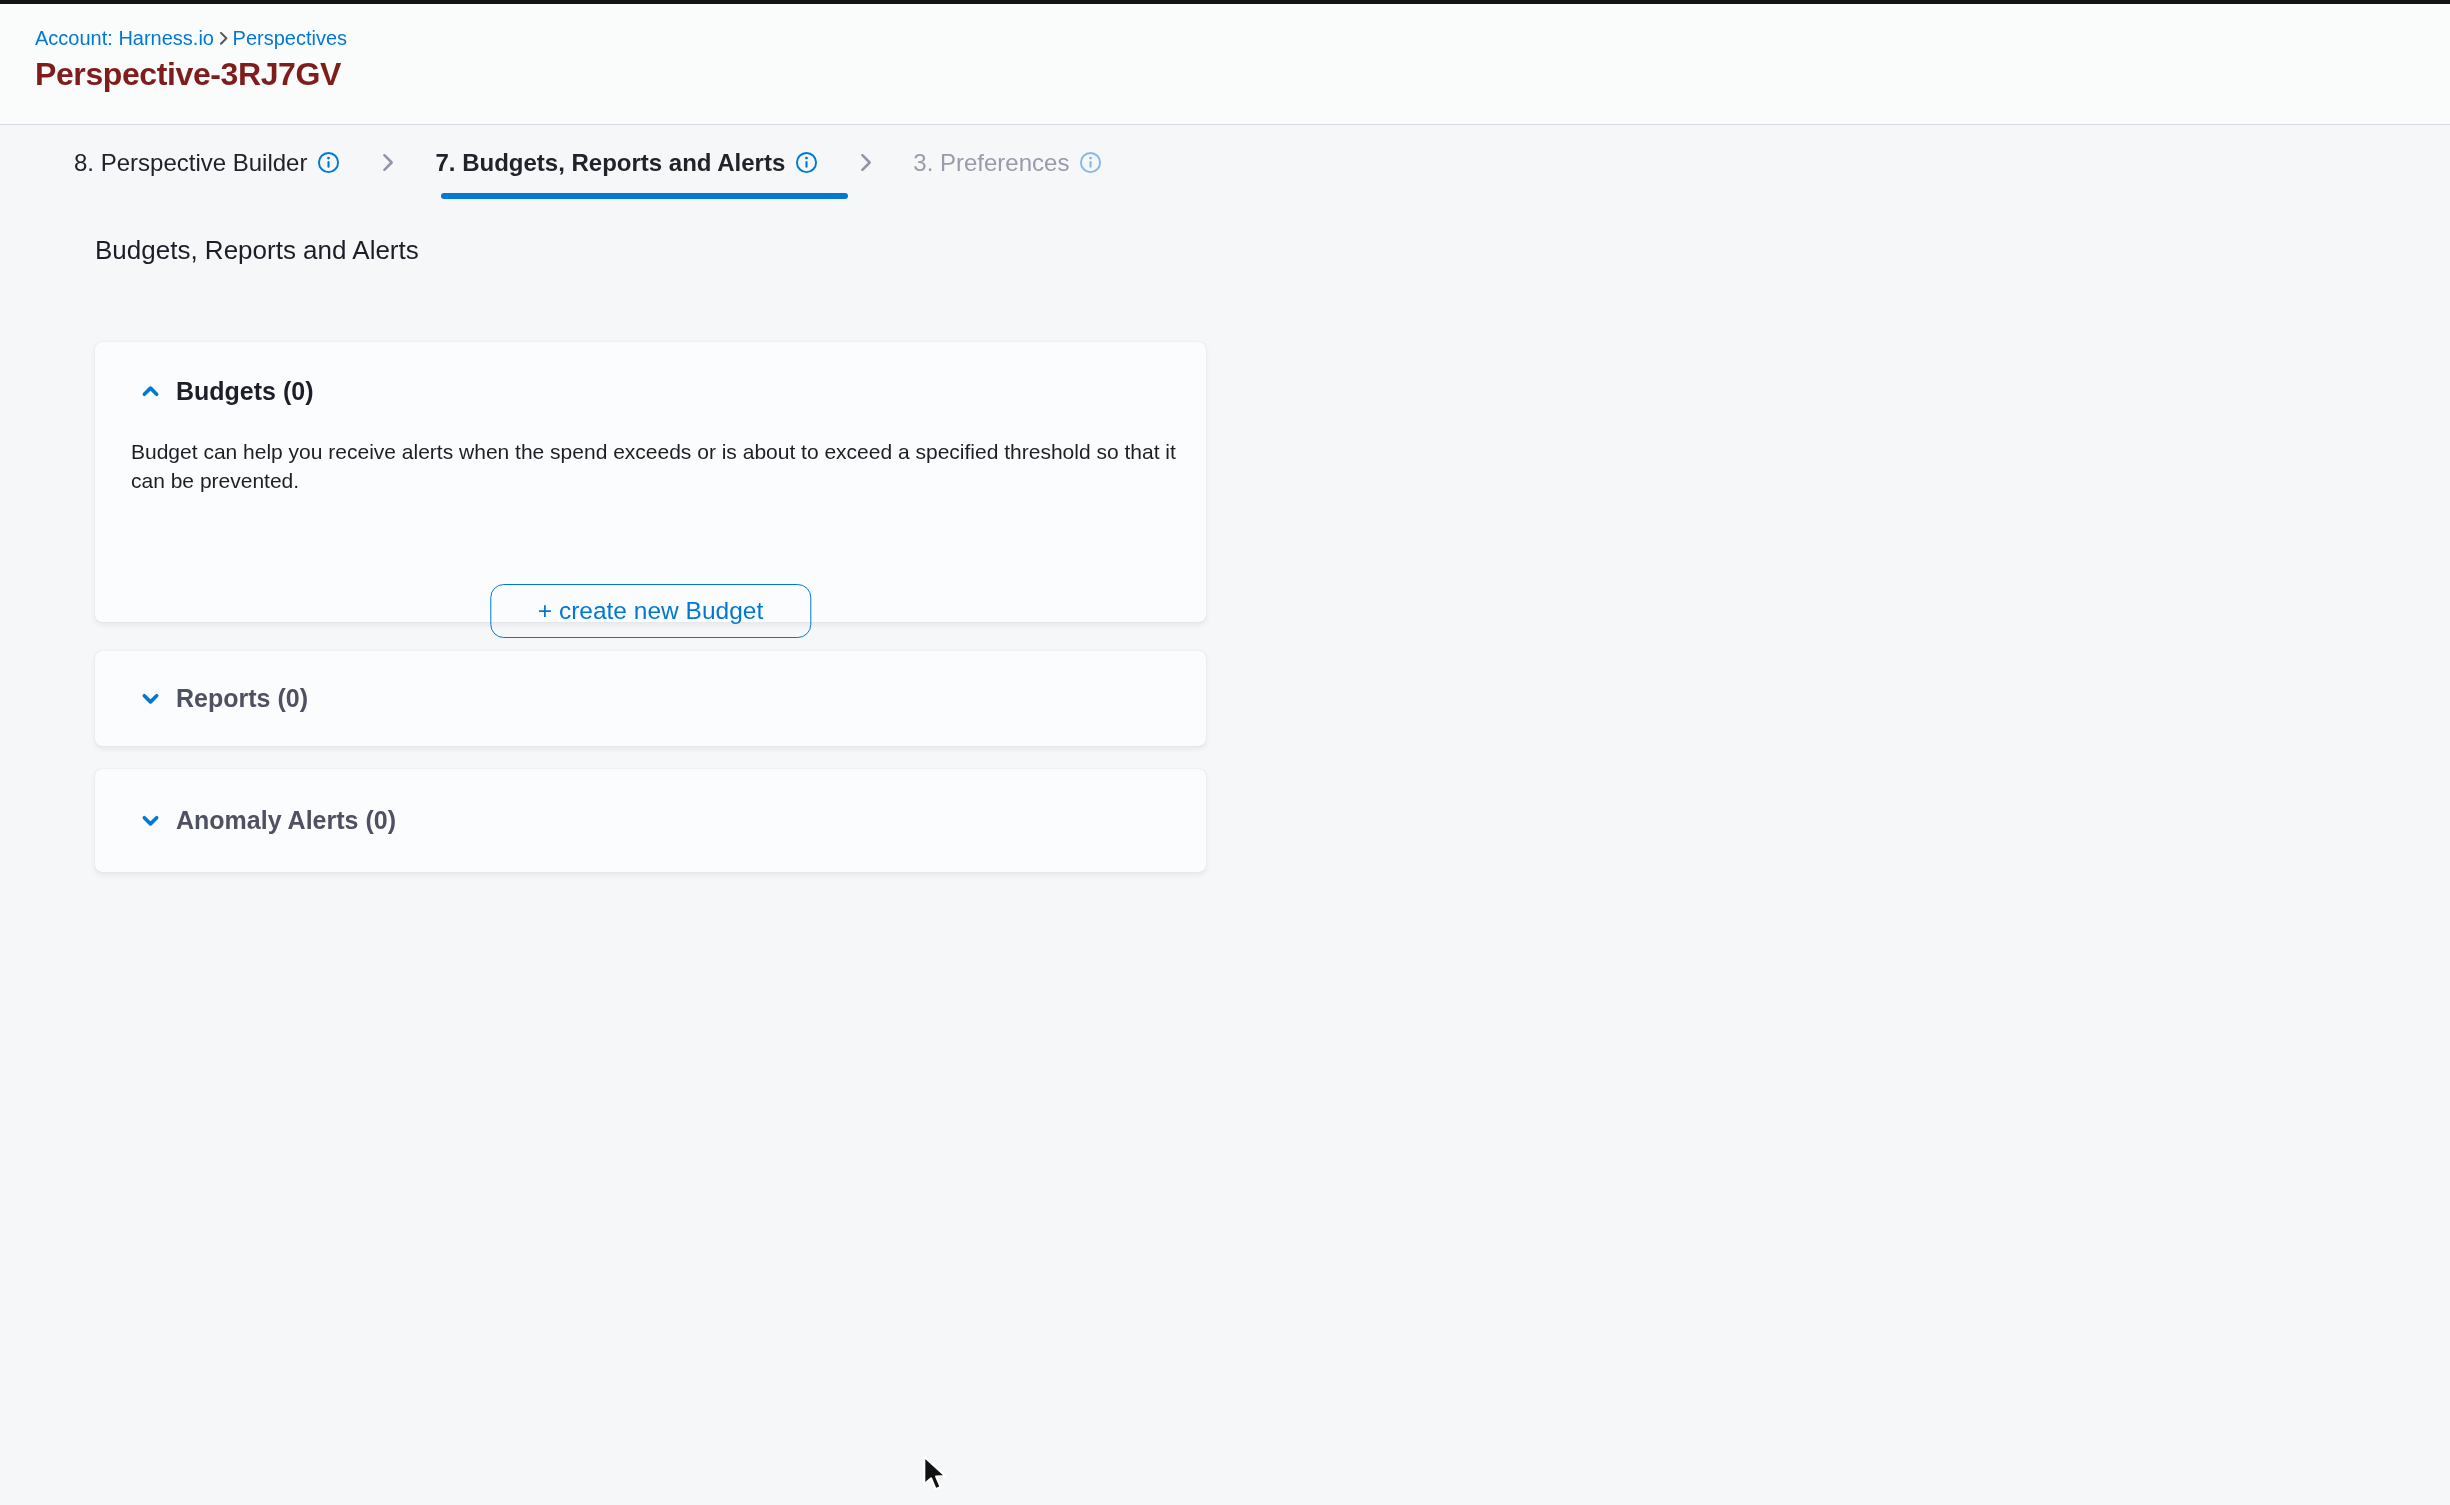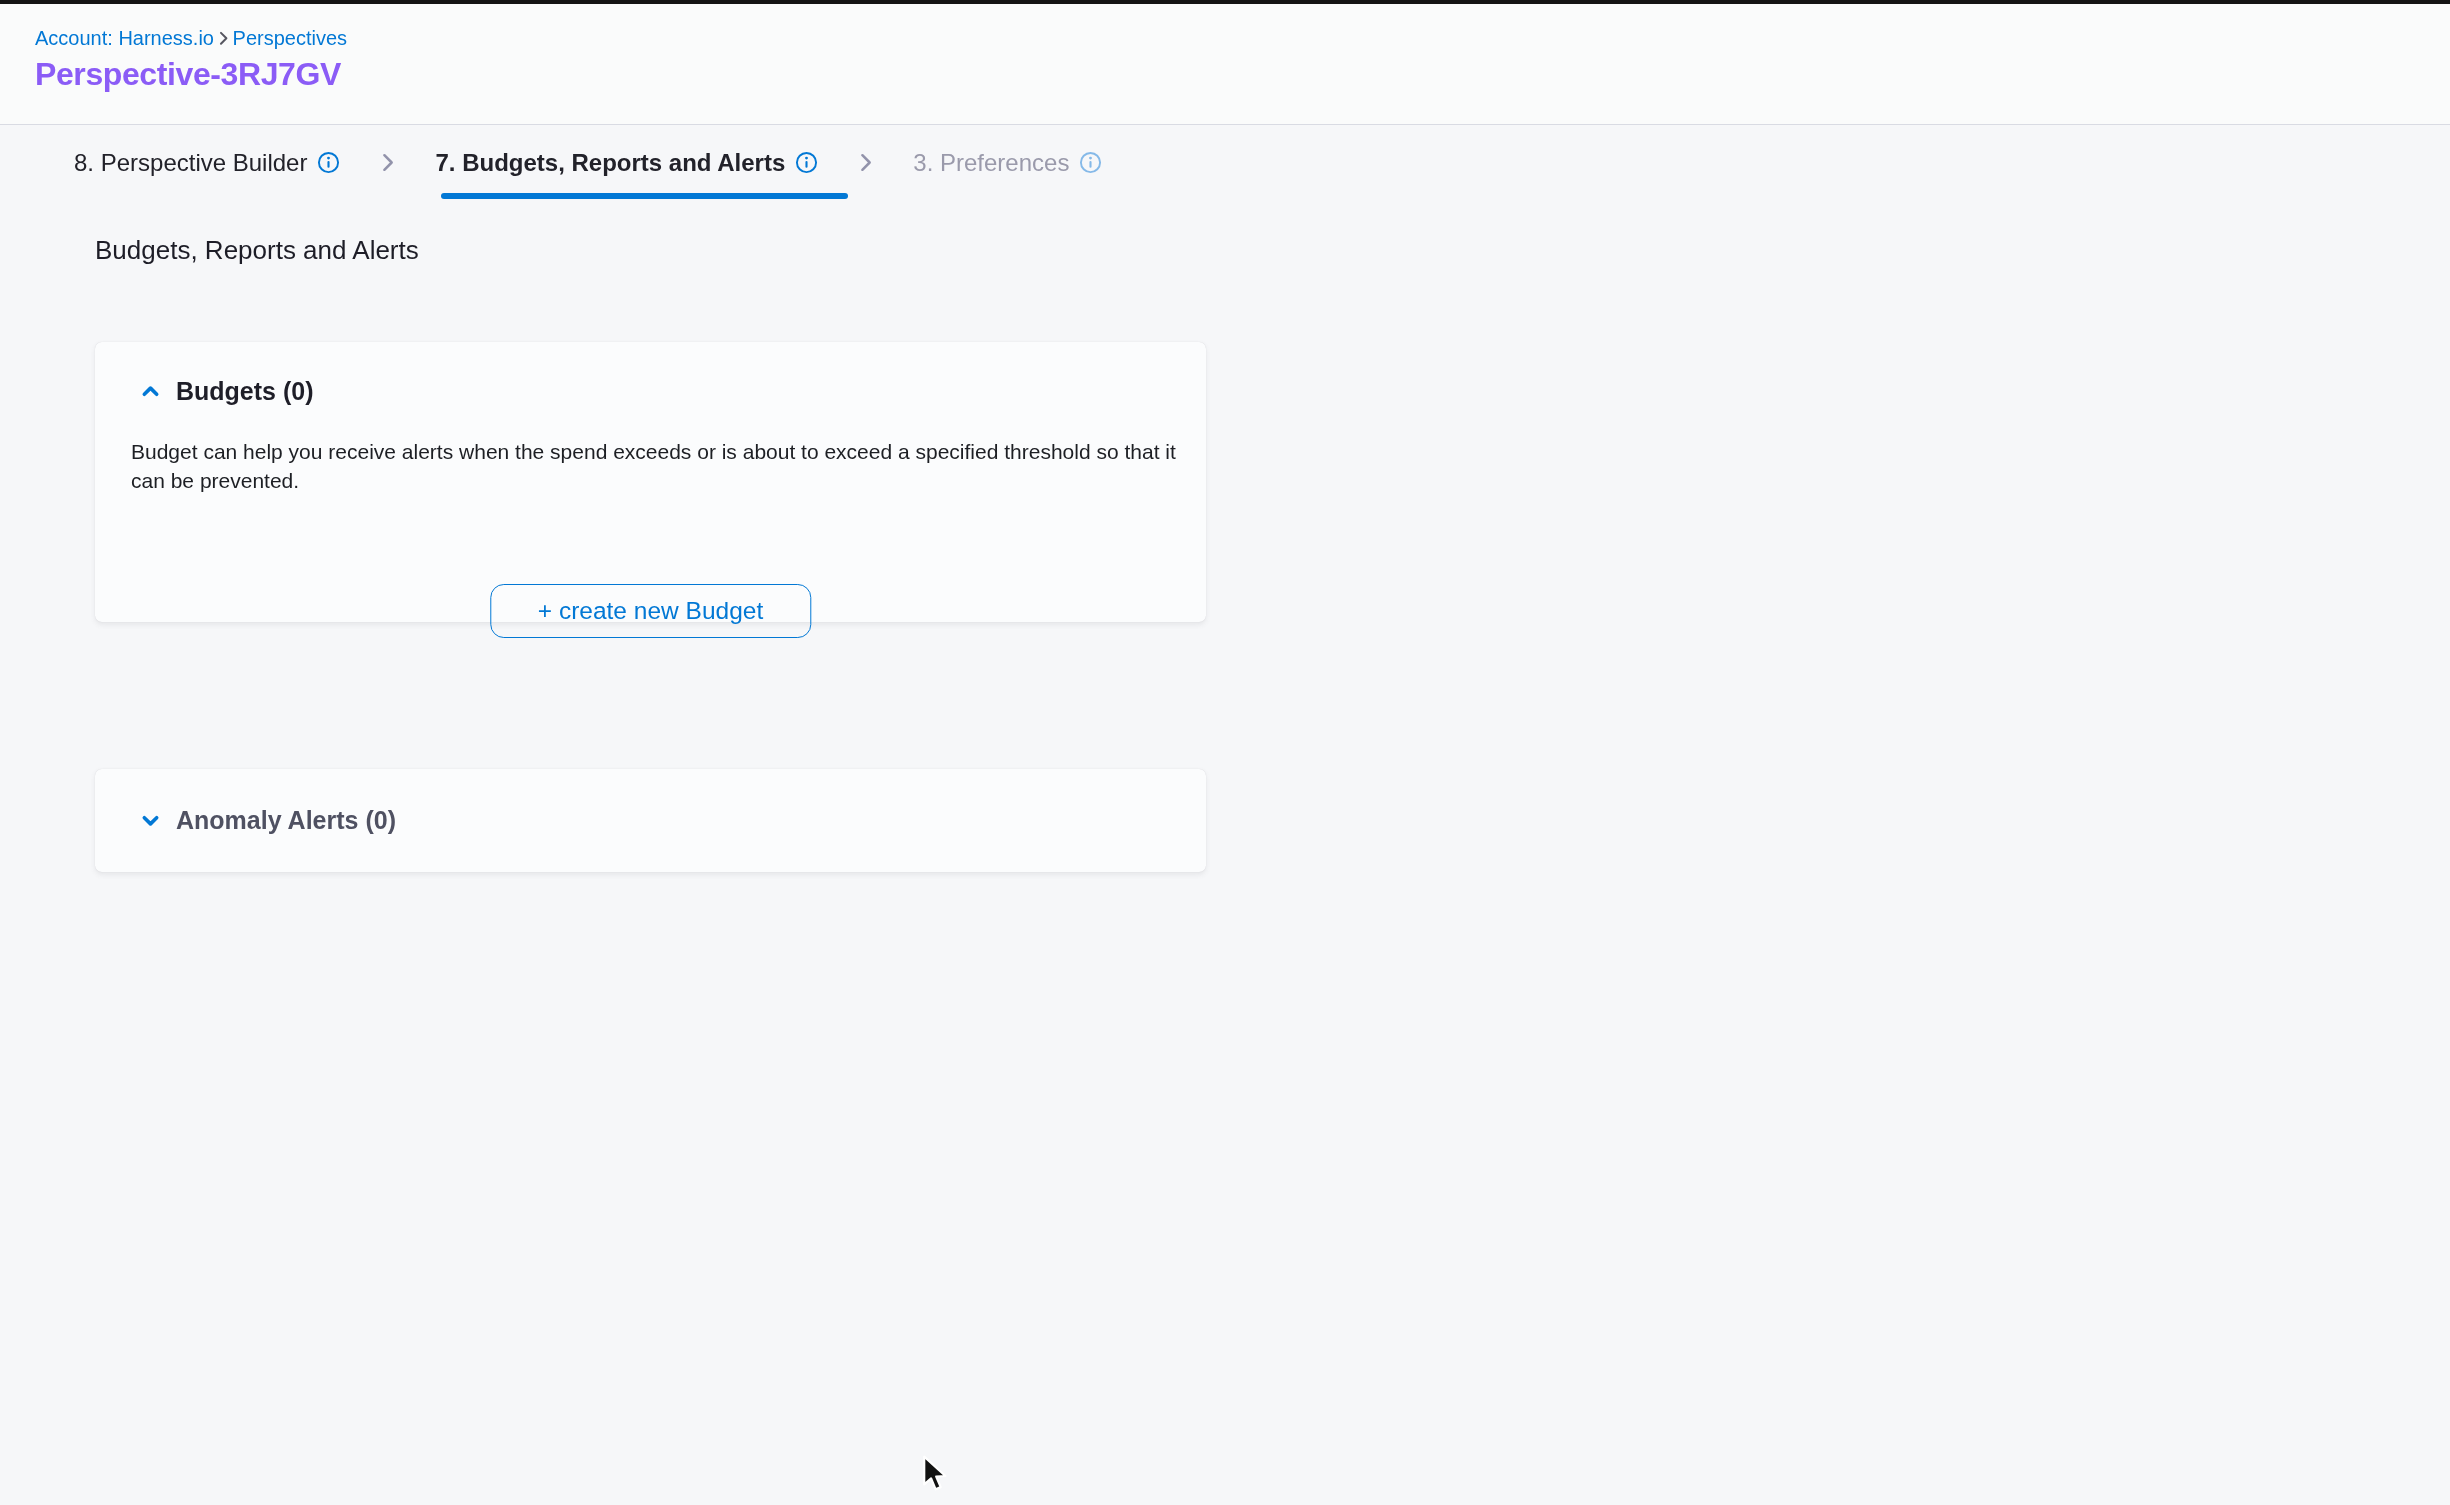--- a/index.html
+++ b/index.html
@@ -28,21 +28,21 @@
     position: absolute; left: 35px; top: 22px;
     display: flex; align-items: center; 
     font-size: 20px; line-height: 25px;
   }
   .breadcrumb a {
     color: #0278d5; text-decoration: none; cursor: pointer;
   }
   .crumb-sep { display: inline-flex; align-items: center; color: #565660; }
   .page-title {
     position: absolute; left: 35px; top: 52px;
-    font-size: 32px; font-weight: 700; color: #8b5cf6;
+    font-size: 32px; font-weight: 700; color: #7f1d1d;
     letter-spacing: -0.4px;
   }
 
   
   .tabs {
     position: absolute; left: 0; top: 127px; width: 2450px; height: 84px;
   }
   .tabs-row {
     display: flex; align-items: center; gap: 35px;
     padding-left: 74px; height: 71px;
@@ -188,20 +188,30 @@
         <svg width="27" height="27" viewBox="0 0 24 24" fill="none" stroke="currentColor" stroke-width="3.2" stroke-linecap="round" stroke-linejoin="round">
             <polyline points="6.5 14.5 12 9 17.5 14.5"></polyline>
           </svg>
       </span>
       <span class="card-title">Budgets (0)</span>
     </div>
     <div class="card-desc">Budget can help you receive alerts when the spend exceeds or is about to exceed a specified threshold so that it can be prevented.</div>
     <button class="create-budget-btn">+ create new Budget</button>
   </div>
 
+  <div class="card card-reports">
+    <div class="card-header-row">
+      <span class="chevron">
+        <svg width="27" height="27" viewBox="0 0 24 24" fill="none" stroke="currentColor" stroke-width="3.2" stroke-linecap="round" stroke-linejoin="round">
+            <polyline points="6.5 9.5 12 15 17.5 9.5"></polyline>
+          </svg>
+      </span>
+      <span class="card-title soft">Reports (0)</span>
+    </div>
+  </div>
 
   <div class="card card-anomaly">
     <div class="card-header-row">
       <span class="chevron">
         <svg width="27" height="27" viewBox="0 0 24 24" fill="none" stroke="currentColor" stroke-width="3.2" stroke-linecap="round" stroke-linejoin="round">
             <polyline points="6.5 9.5 12 15 17.5 9.5"></polyline>
           </svg>
       </span>
       <span class="card-title soft">Anomaly Alerts (0)</span>
     </div>

